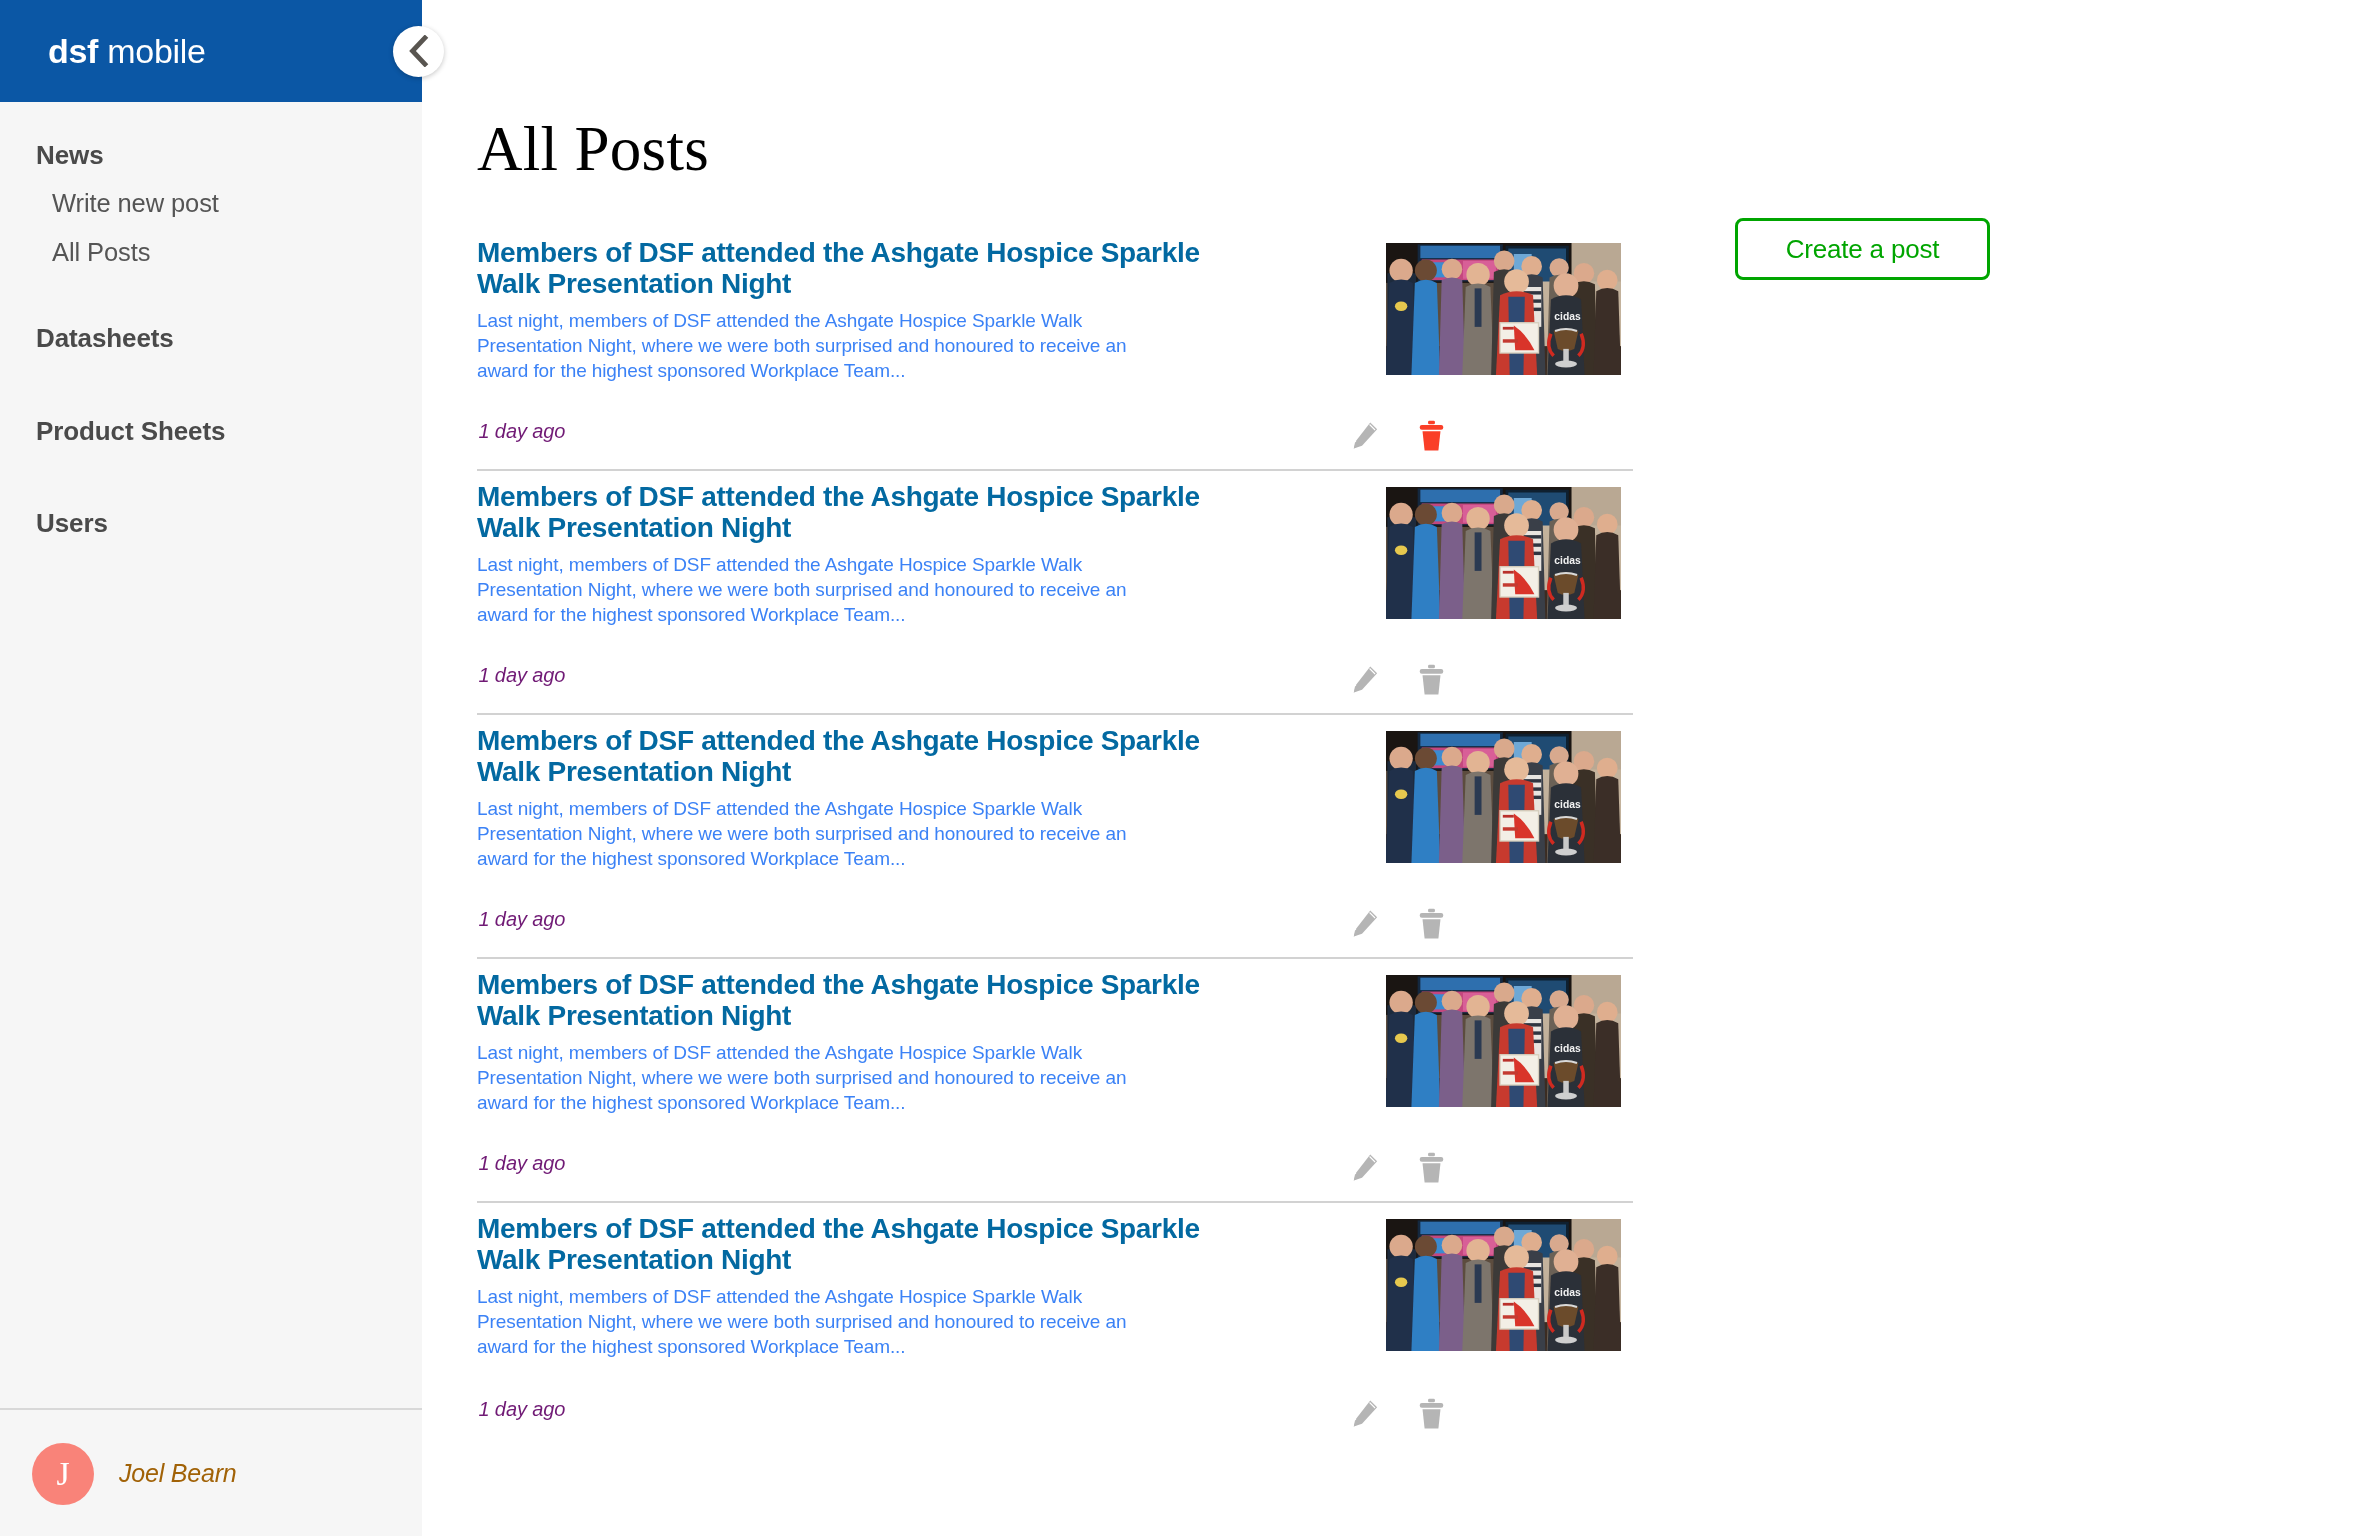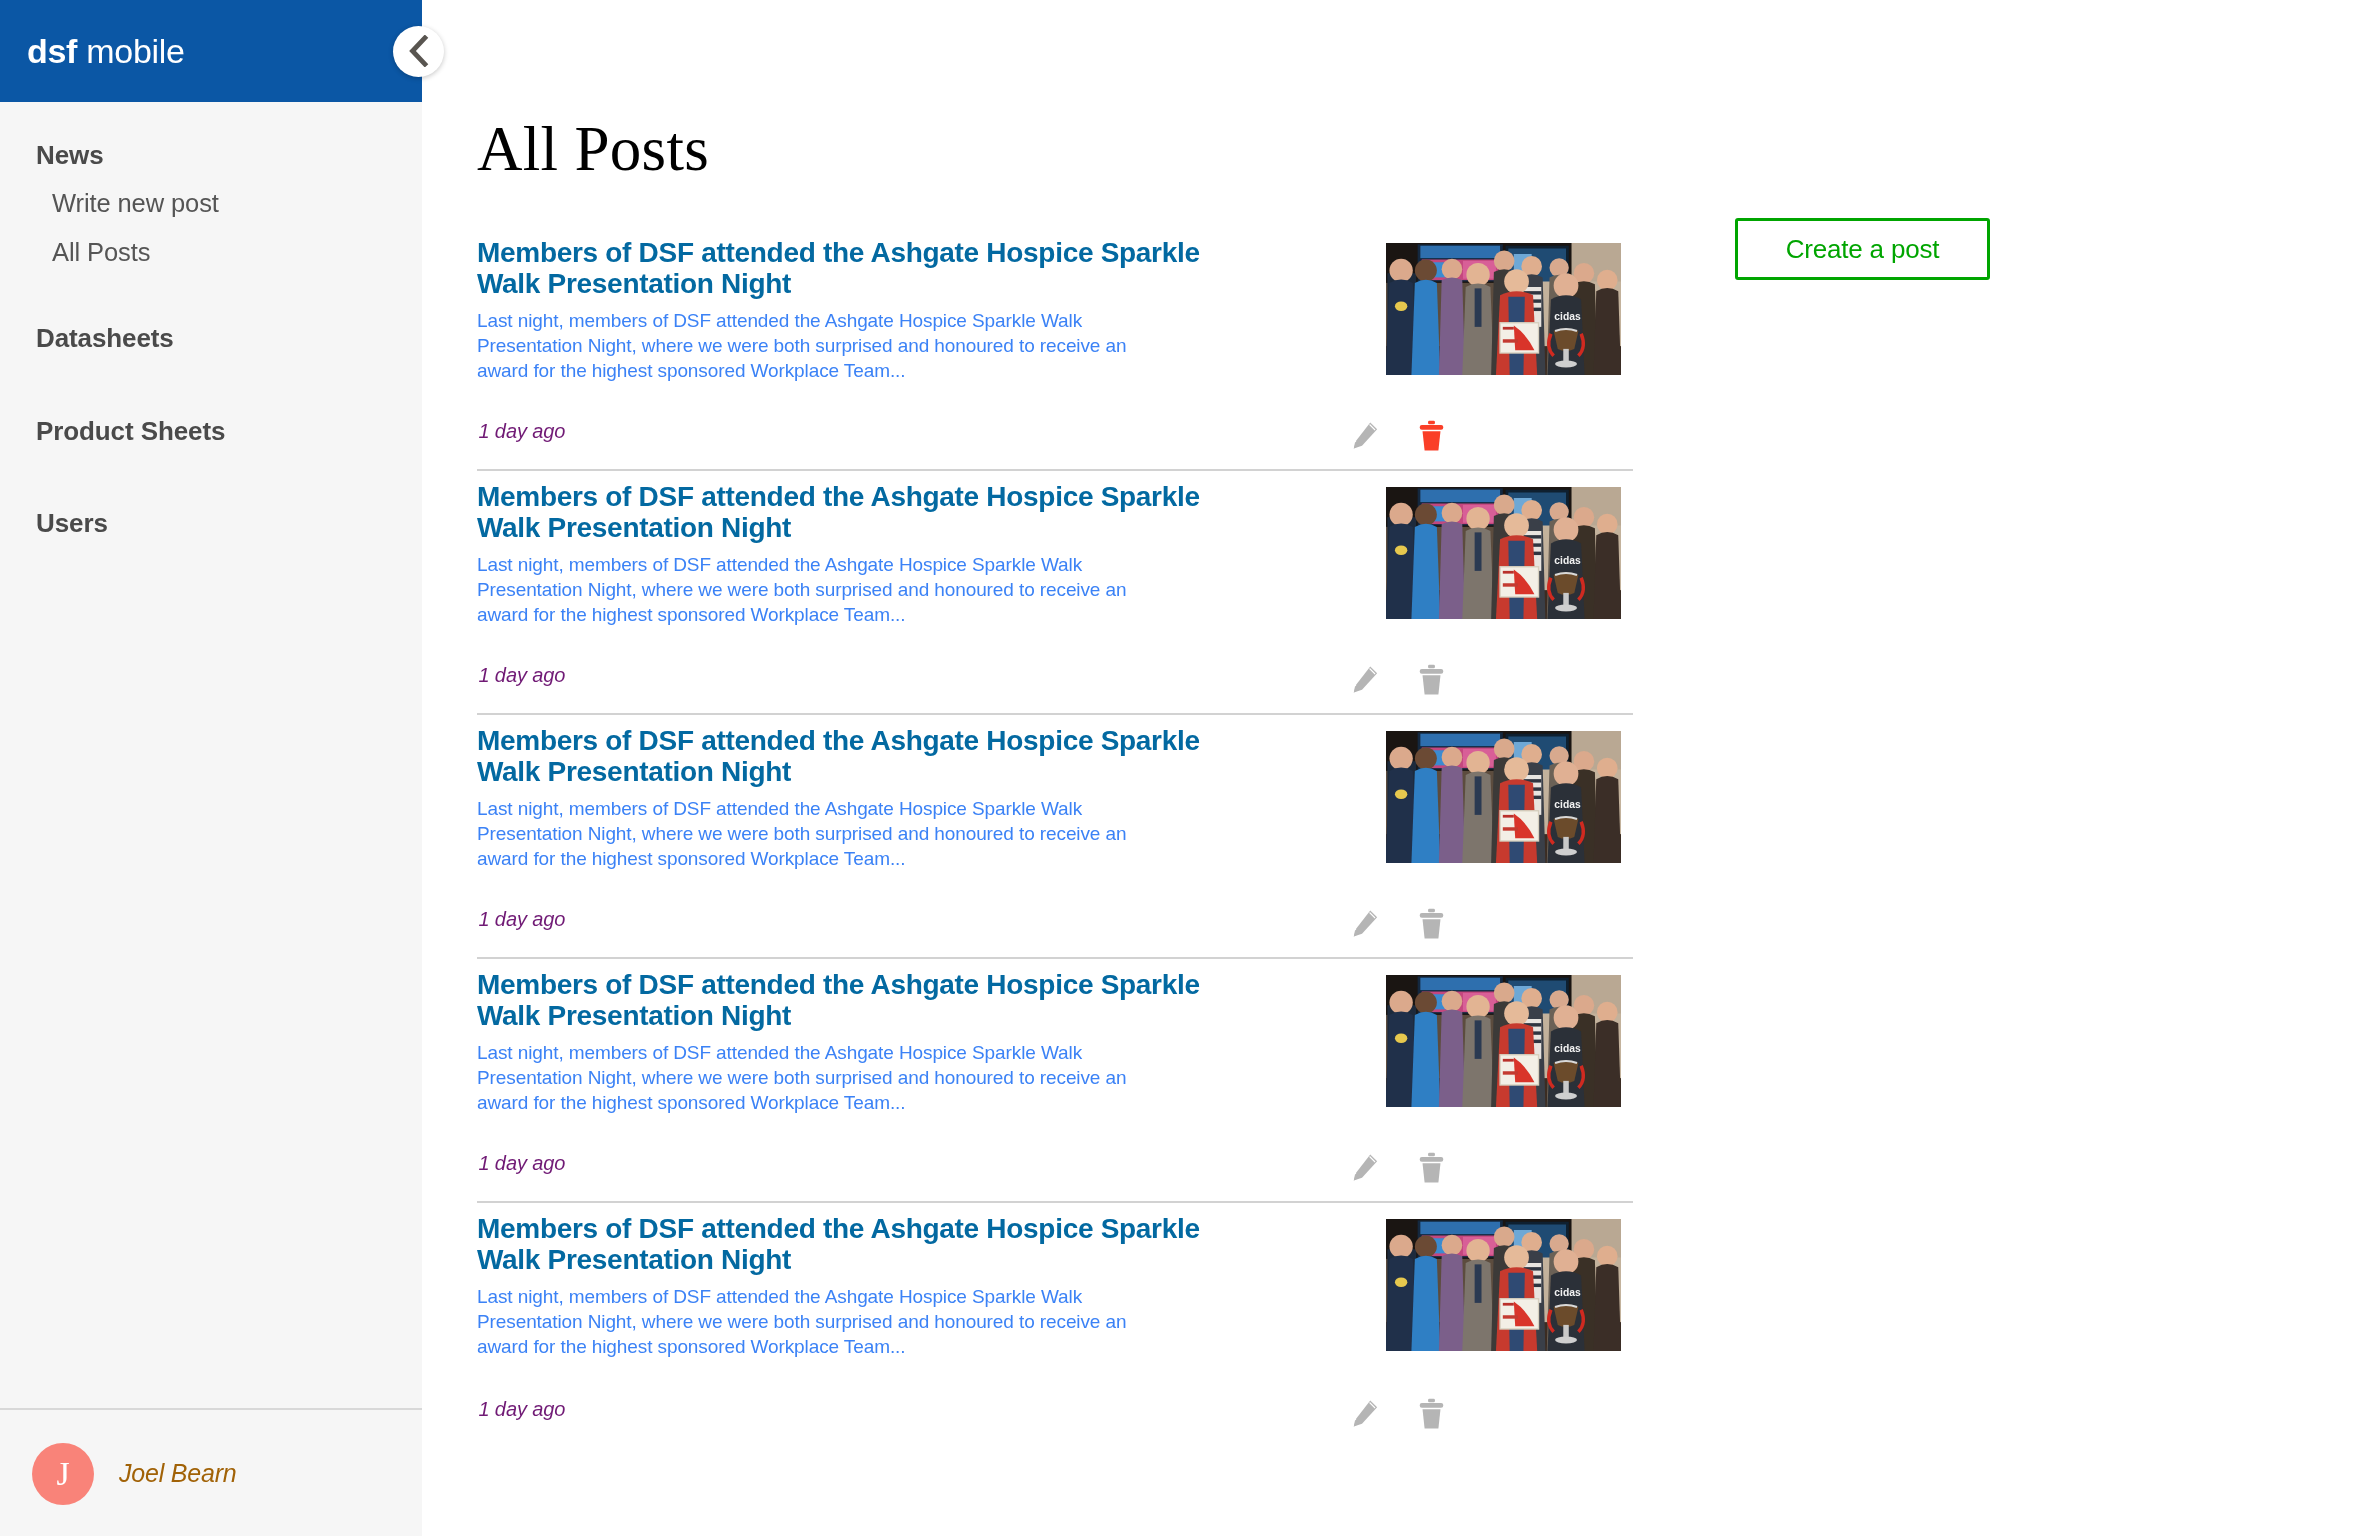--- a/index.html
+++ b/index.html
@@ -30,21 +30,21 @@
     flex: 0 0 422px;
     display: flex;
     flex-direction: column;
   }
 
   .sidebar-brandbar {
     height: 102px;
     background: #0b57a5;
     display: flex;
     align-items: center;
-    padding-left: 27px;
+    padding-left: 48px;
     flex: 0 0 102px;
   }
 
   .brand-text {
     color: #ffffff;
     font-size: 34px;
     letter-spacing: -0.3px;
     line-height: 1;
   }
   .brand-text .b-dsf { font-weight: 700; }
@@ -249,21 +249,21 @@
     background: #ffffff;
     color: #00a500;
     font-family: "Liberation Sans", sans-serif;
     font-size: 26px;
     font-weight: 400;
     letter-spacing: -0.2px;
     cursor: pointer;
     display: flex;
     align-items: center;
     justify-content: center;
-    border-radius: 3px;
+    border-radius: 8px;
   }
 </style>
 </head>
 <body>
 
 <div class="app">
 
   <aside class="sidebar">
 
     <div class="sidebar-brandbar">

